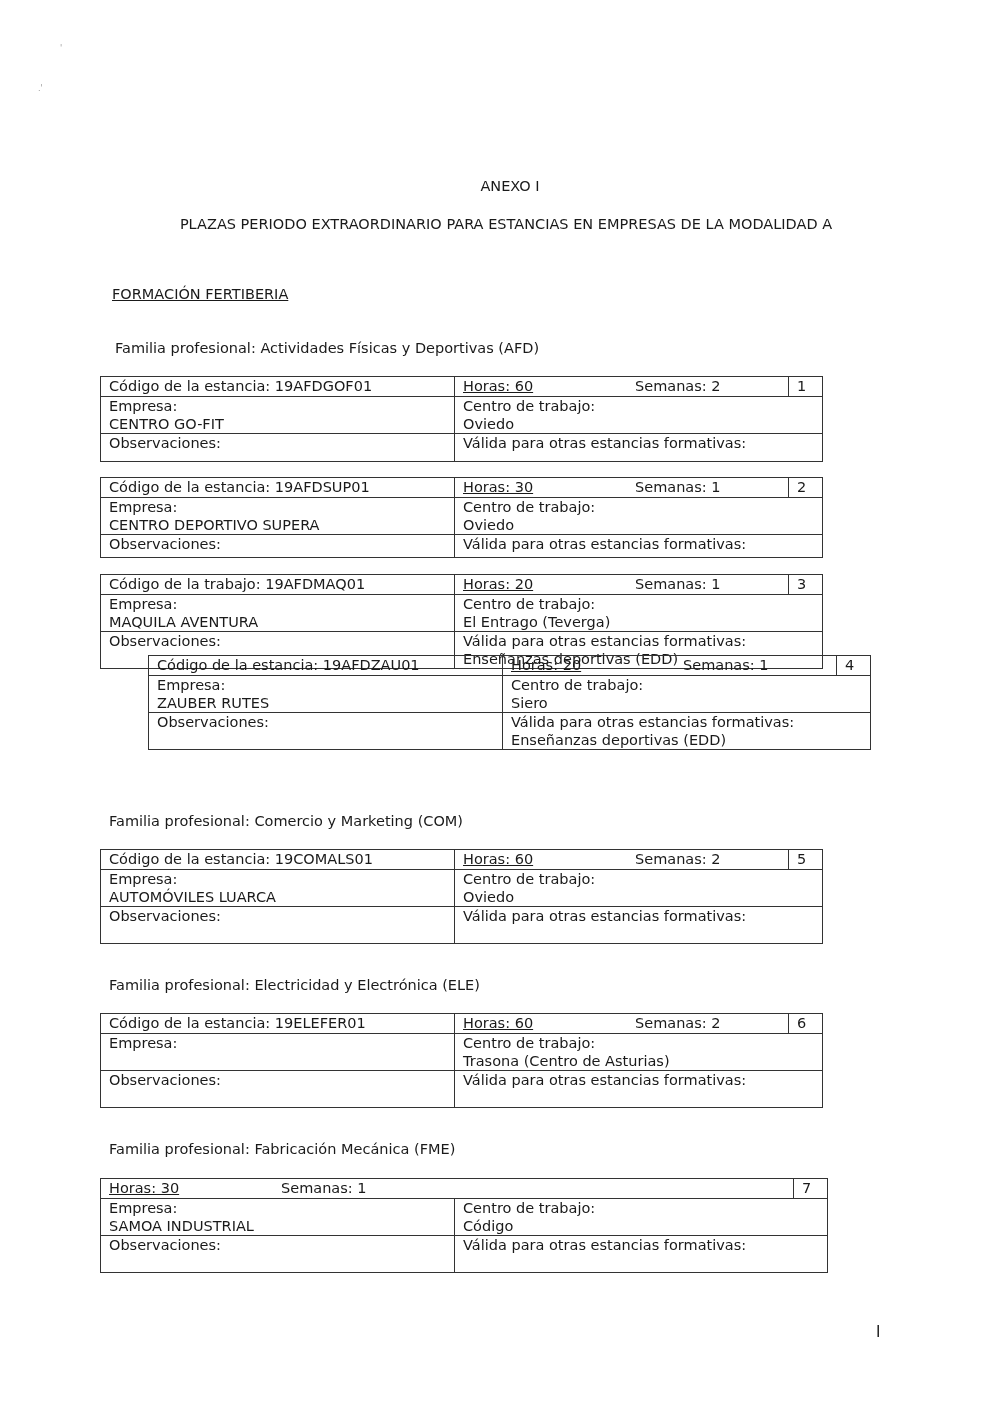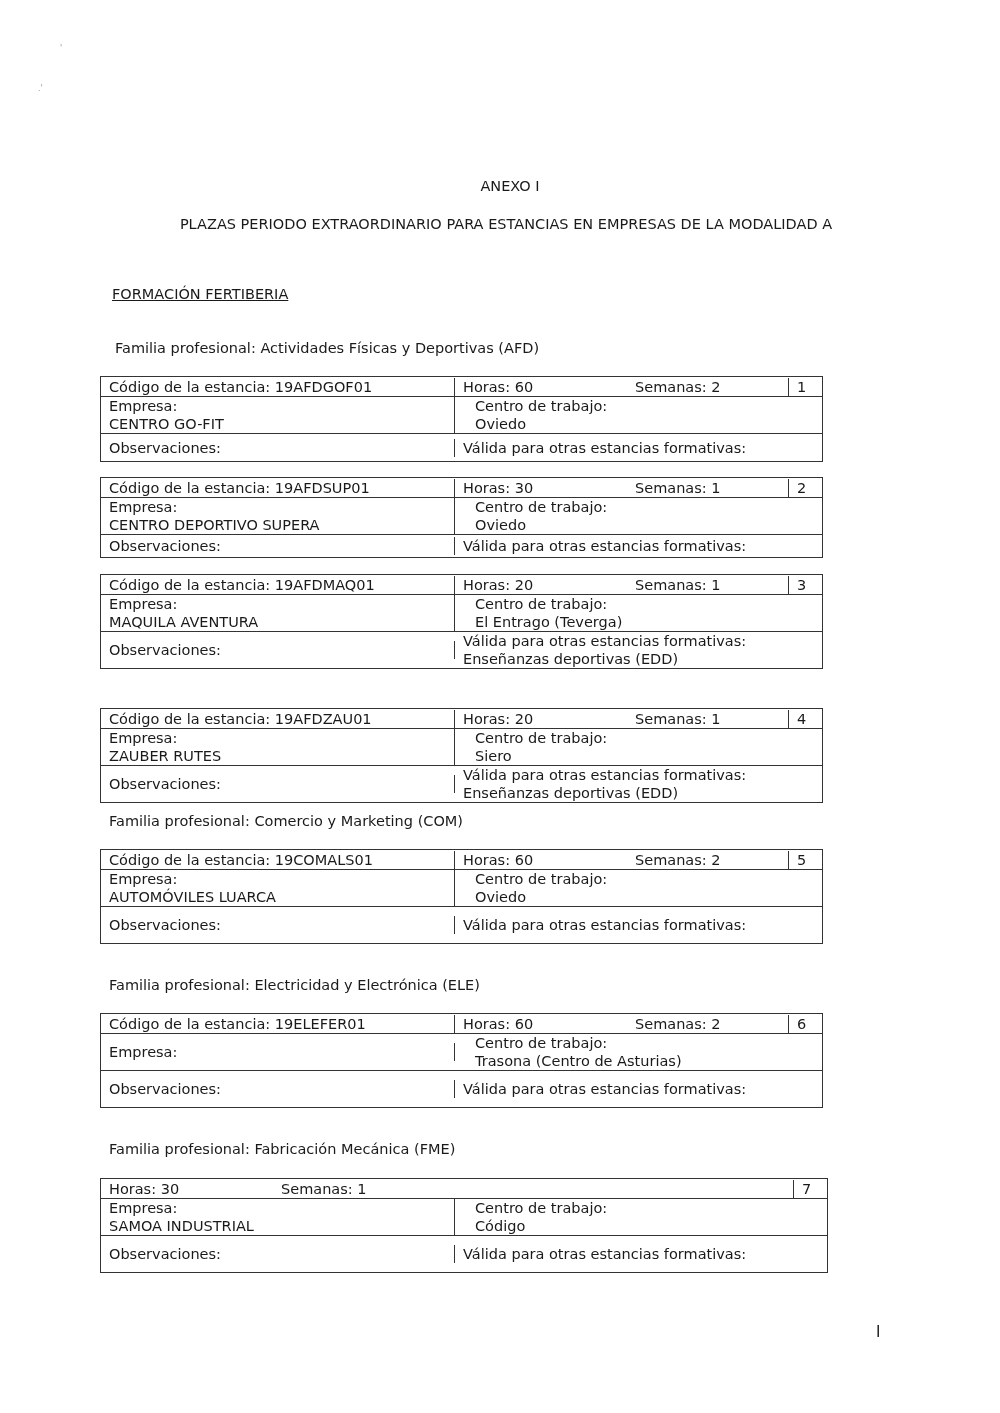--- a/index.html
+++ b/index.html
@@ -10,28 +10,28 @@
     .title { position: absolute; left: 0; width: 1000px; text-align: center; font-size: 14.5px; }
     #annex { top: 178px; left: 10px; }
     #subtitle { top: 216px; left: 6px; }
     #section { position: absolute; left: 112px; top: 286px; text-decoration: underline; font-size: 14.5px; }
     .family { position: absolute; left: 109px; font-size: 14.5px; }
     .card {
       position: absolute; left: 100px; width: 723px;
       border: 1px solid #333; box-sizing: border-box;
     }
     .card.wide { width: 728px; }
-    .row { display: flex; border-bottom: 1px solid #333; align-items: center; }
+    .row { display: flex; border-bottom: 1px solid #333; }
     .row:last-child { border-bottom: none; }
     .left { width: 354px; border-right: 1px solid #333; padding: 0 8px; box-sizing: border-box; line-height: 18px; }
     .right { flex: 1; padding: 0 8px; box-sizing: border-box; line-height: 18px; position: relative; }
     .r1 { height: 19px; }
-    .r2 { height: 36px; gap: 12px; }
+    .r2 { height: 36px; }
     .r3 { height: 36px; }
-    .horas { display: inline-block; width: 172px; }
+    .horas { display: inline-block; width: 172px; text-decoration: underline; }
     .num {
       position: absolute; right: 0; top: 0; bottom: 0; width: 34px;
       border-left: 1px solid #333; padding-left: 8px; box-sizing: border-box;
     }
     #page-number { position: absolute; left: 876px; top: 1323px; font-size: 15px; }
     .speck { position: absolute; color: #999; font-size: 8px; }
   </style>
 </head>
 <body>
 
@@ -87,21 +87,21 @@
     <div class="left">Observaciones:</div>
     <div class="right">
         <div>Válida para otras estancias formativas:</div>
         <div></div>
       </div>
   </div>
 </div>
 
 <div class="card" style="top:574px;">
   <div class="row r1">
-    <div class="left">Código de la estancia: 19AFDMAQ01</div>
+    <div class="left">Código de la trabajo: 19AFDMAQ01</div>
     <div class="right"><span class="horas">Horas: 20</span><span>Semanas: 1</span><span class="num">3</span></div>
   </div>
   <div class="row r2">
     <div class="left">
         <div>Empresa:</div>
         <div>MAQUILA AVENTURA</div>
       </div>
     <div class="right">
         <div>Centro de trabajo:</div>
         <div>El Entrago (Teverga)</div>
@@ -109,21 +109,21 @@
   </div>
   <div class="row r3">
     <div class="left">Observaciones:</div>
     <div class="right">
         <div>Válida para otras estancias formativas:</div>
         <div>Enseñanzas deportivas (EDD)</div>
       </div>
   </div>
 </div>
 
-<div class="card" style="top:708px;">
+<div class="card" style="top:655px;margin-left:48px;">
   <div class="row r1">
     <div class="left">Código de la estancia: 19AFDZAU01</div>
     <div class="right"><span class="horas">Horas: 20</span><span>Semanas: 1</span><span class="num">4</span></div>
   </div>
   <div class="row r2">
     <div class="left">
         <div>Empresa:</div>
         <div>ZAUBER RUTES</div>
       </div>
     <div class="right">

